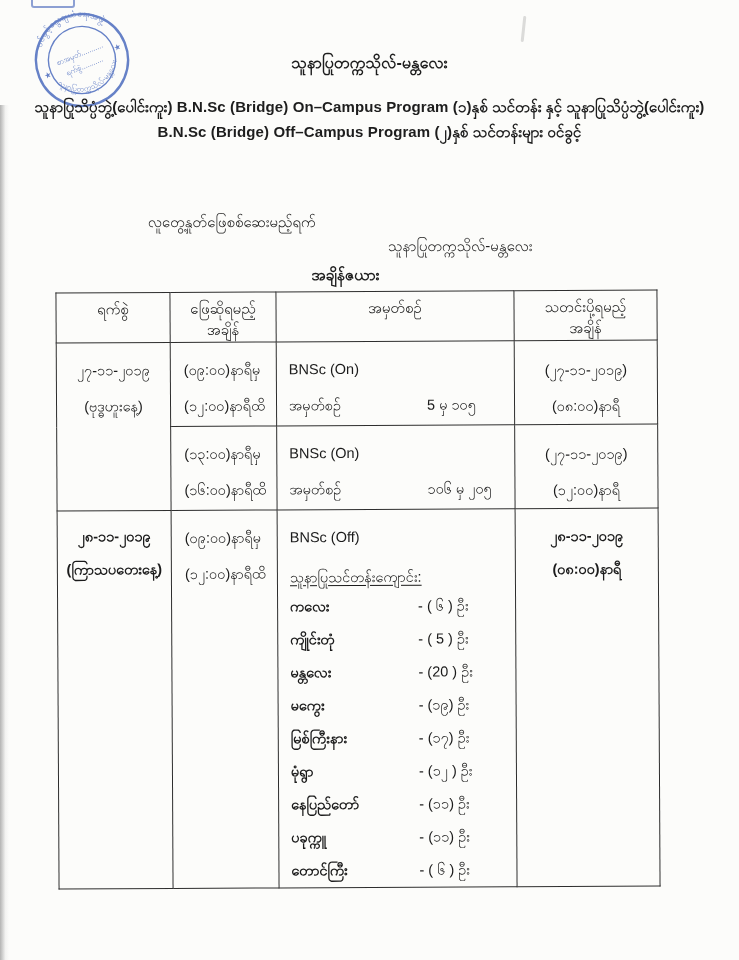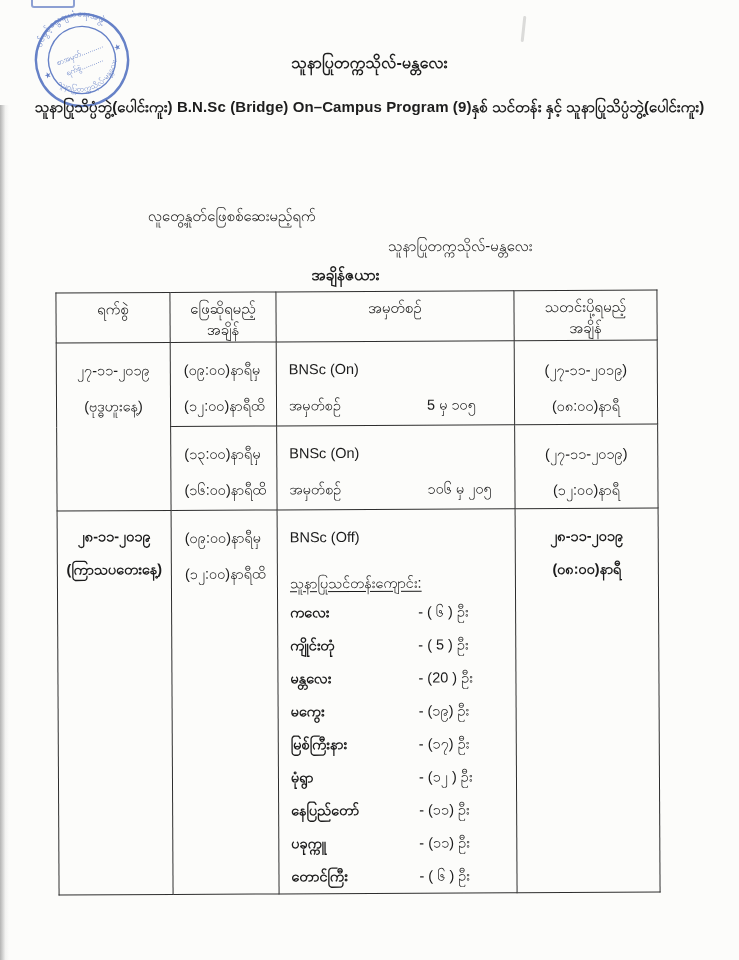--- a/index.html
+++ b/index.html
@@ -32,21 +32,21 @@
 
   
   .title-block { position: absolute; left: 0; top: 52px; width: 739px; text-align: center; }
   .uni-title { font-size: 16px; font-weight: 600; letter-spacing: 0.2px; }
   .program-lines { position: absolute; left: 0; top: 94px; width: 739px; text-align: center; }
   .program-line { font-size: 15px; font-weight: 700; line-height: 25px; letter-spacing: 0.1px; }
 
   .info-row { position: absolute; left: 0; width: 739px; height: 24px; font-size: 15px; }
   .info-label { position: absolute; left: 148px; }
   .info-value { position: absolute; left: 388px; }
-  .info-row-1 { top: 206px; }
+  .info-row-1 { top: 212px; }
   .info-row-2 { top: 236px; }
 
   .tt-heading { position: absolute; left: 0; top: 265px; width: 739px; text-align: center; transform: translateX(-24px); font-size: 15.5px; font-weight: 700; }
 
   
   .tt-wrap { position: absolute; left: 57px; top: 291px; transform: rotate(-0.3deg); transform-origin: 50% 50%; }
   table.schedule {
     border-collapse: collapse; table-layout: fixed;
     width: 601px;
   }
@@ -61,21 +61,21 @@
   tr.rA2 td { height: 60px; }
   tr.rB  td { height: 346px; }
   td.c-date { text-align: center; padding-top: 9px; }
   td.c-time { padding: 9px 0 0 13px; }
   td.c-subj { padding: 9px 0 0 12px; }
   td.c-rept { text-align: center; padding-top: 11px; }
   .ln { display: block; line-height: 36px; }
   .ln-sm { display: block; line-height: 33px; font-weight: bold; }
   .serial-row { display: flex; line-height: 36px; }
   .serial-label { width: 138px; }
-  .schools-heading { display: inline-block; margin-top: 15px; line-height: 26px; text-decoration: underline; text-underline-offset: 3px; }
+  .schools-heading { display: inline-block; margin-top: 9px; line-height: 26px; text-decoration: underline; text-underline-offset: 3px; }
   .school-row { display: flex; line-height: 33px; }
   .school-name { width: 128px; font-weight: bold; }
   .school-count { }
 </style>
 </head>
 <body>
 
 <div class="page">
 
   <div class="scan-edge"></div>
@@ -99,21 +99,22 @@
       <text x="50" y="46" text-anchor="middle" font-size="7.6" fill="#5271c0" stroke="none" font-family="Liberation Sans, sans-serif">စာအမှတ်...........</text>
       <text x="50" y="59" text-anchor="middle" font-size="7.6" fill="#5271c0" stroke="none" font-family="Liberation Sans, sans-serif">ရက်စွဲ...........</text>
     </g>
   </svg>
 
   <div class="title-block">
     <span class="uni-title">သူနာပြုတက္ကသိုလ်-မန္တလေး</span>
   </div>
 
   <div class="program-lines">
-    <div class="program-line">သူနာပြုသိပ္ပံဘွဲ့(ပေါင်းကူး) B.N.Sc  (Bridge) On–Campus Program  (9)နှစ် သင်တန်း နှင့်  သူနာပြုသိပ္ပံဘွဲ့(ပေါင်းကူး)</div>
+    <div class="program-line">သူနာပြုသိပ္ပံဘွဲ့(ပေါင်းကူး) B.N.Sc  (Bridge) On–Campus Program  (၁)နှစ် သင်တန်း နှင့်  သူနာပြုသိပ္ပံဘွဲ့(ပေါင်းကူး)</div>
+    <div class="program-line">B.N.Sc  (Bridge) Off–Campus Program  (၂)နှစ် သင်တန်းများ  ဝင်ခွင့်</div>
   </div>
 
   <div class="info-row info-row-1">
     <span class="info-label">လူတွေ့နှုတ်ဖြေစစ်ဆေးမည့်ရက်</span>
   </div>
   <div class="info-row info-row-2">
     <span class="info-value">သူနာပြုတက္ကသိုလ်-မန္တလေး</span>
   </div>
 
   <div class="tt-heading">အချိန်ဇယား</div>

